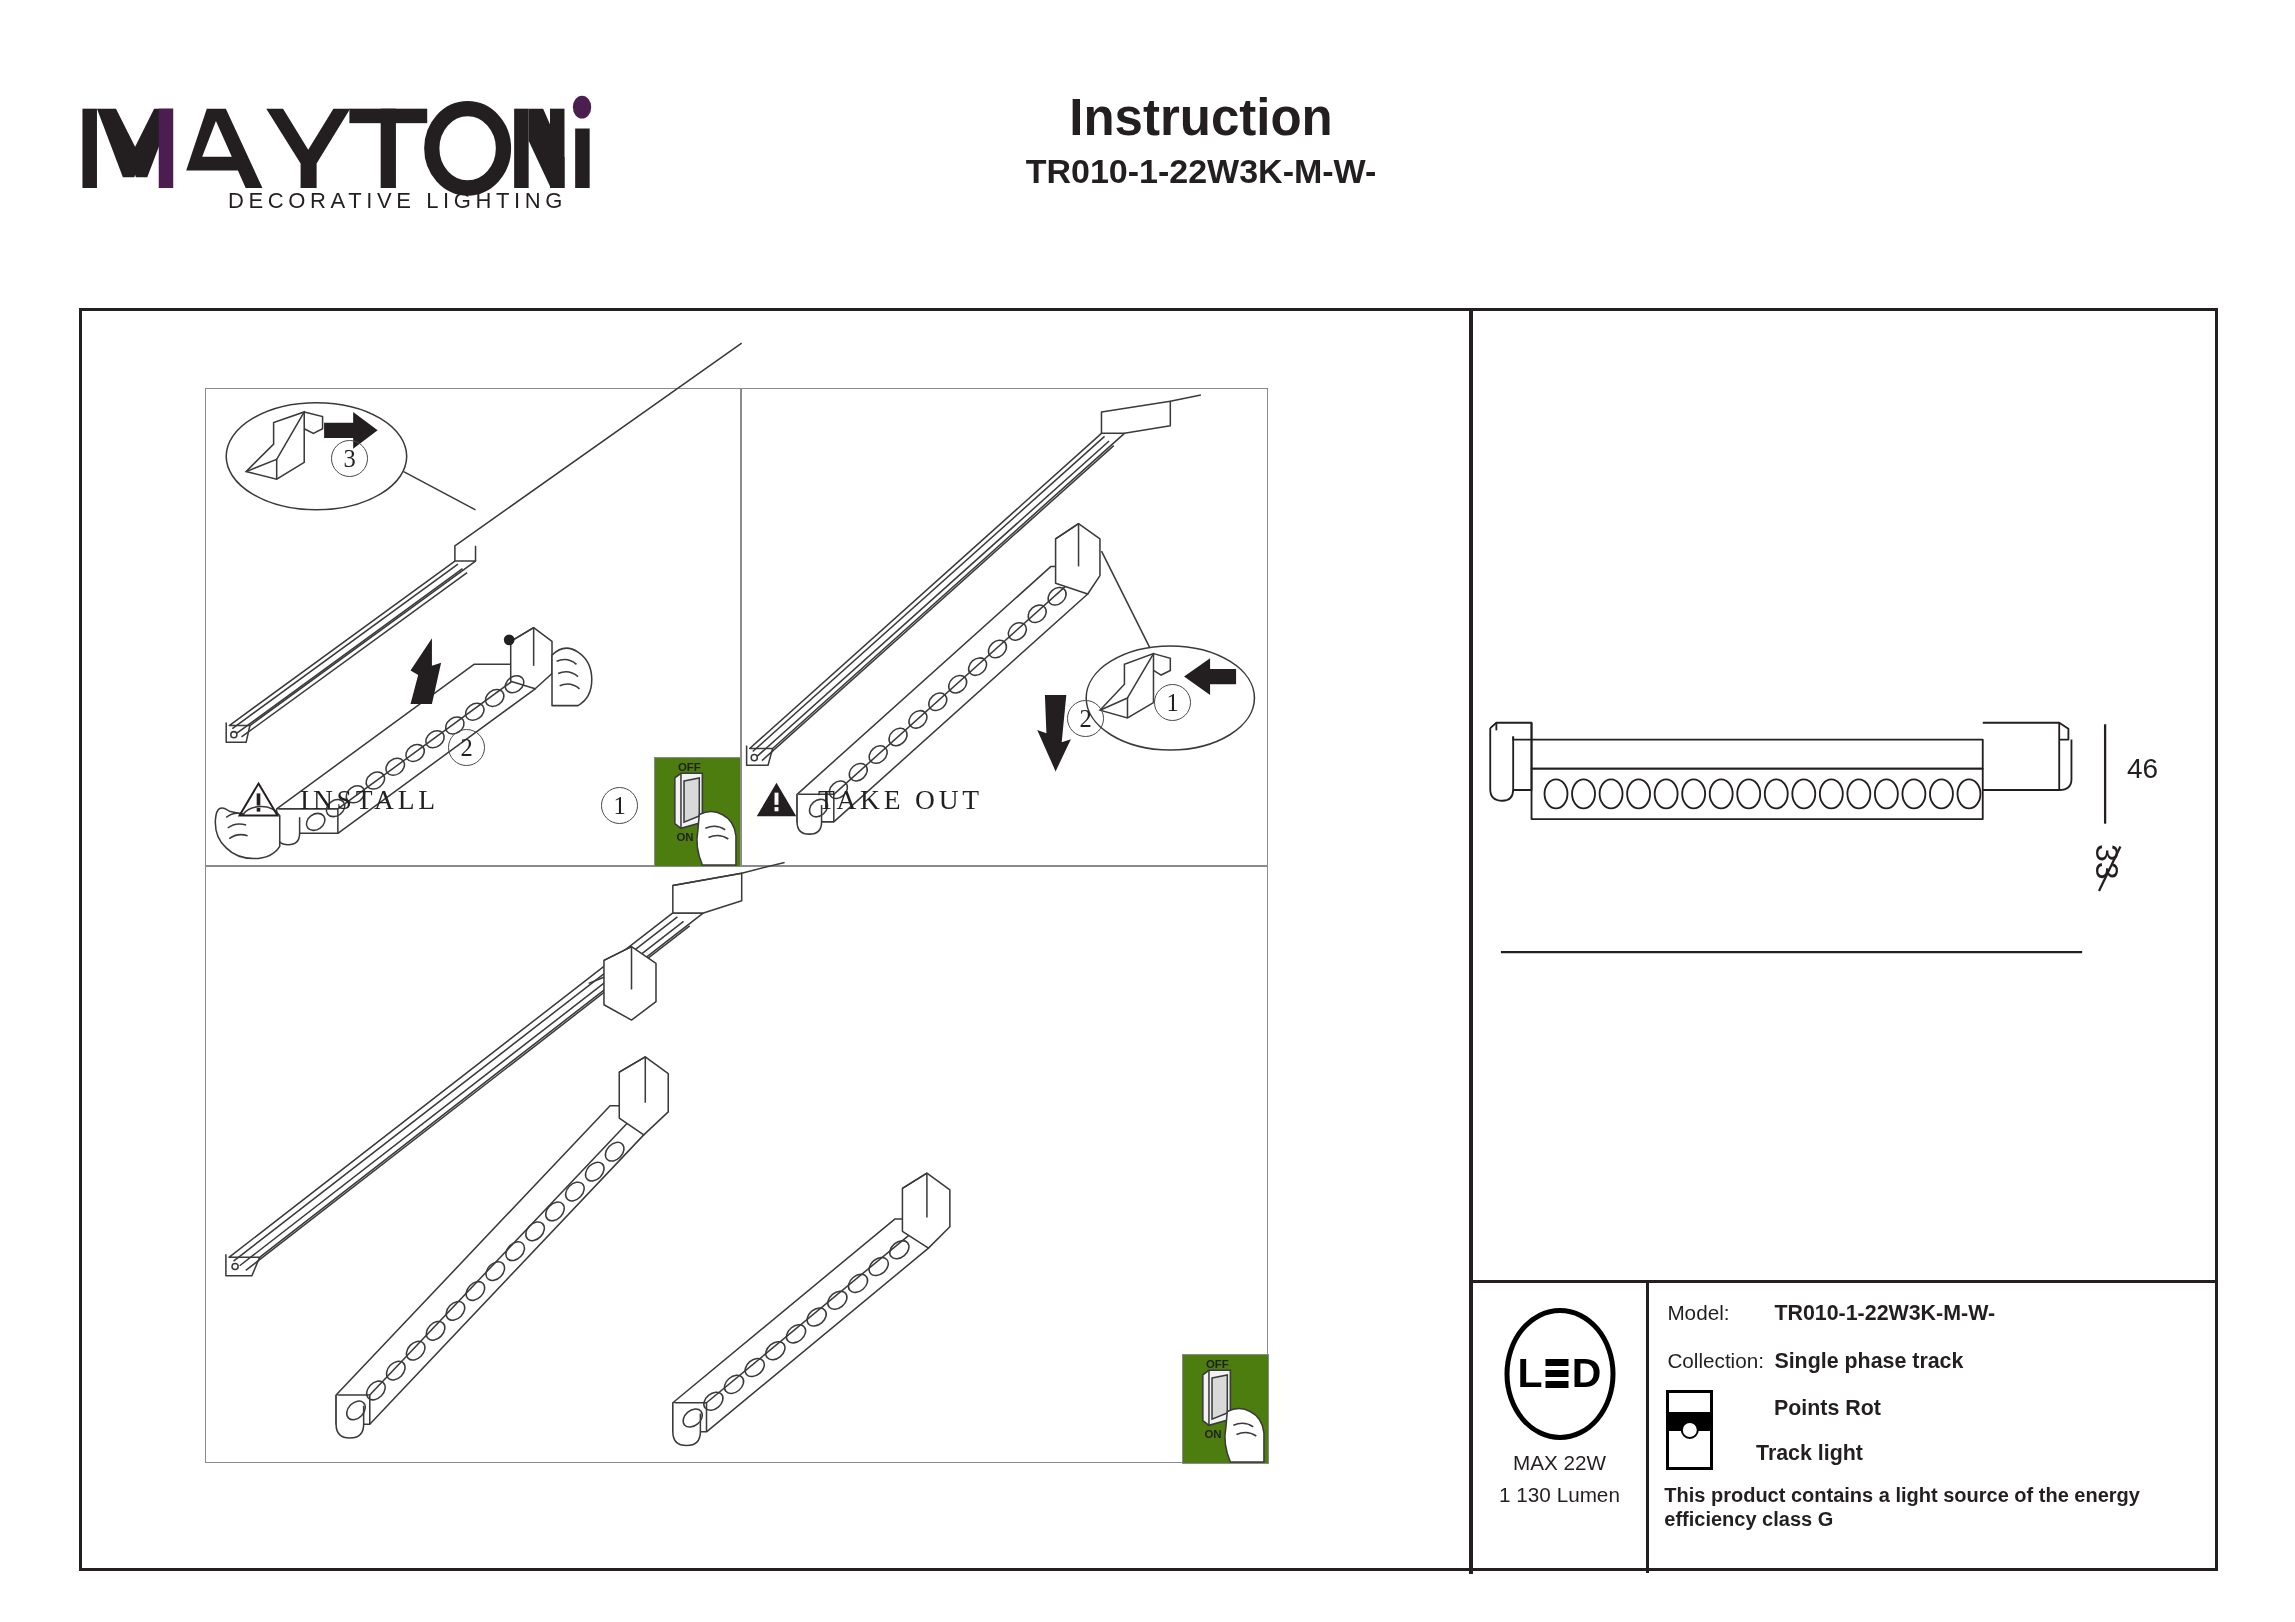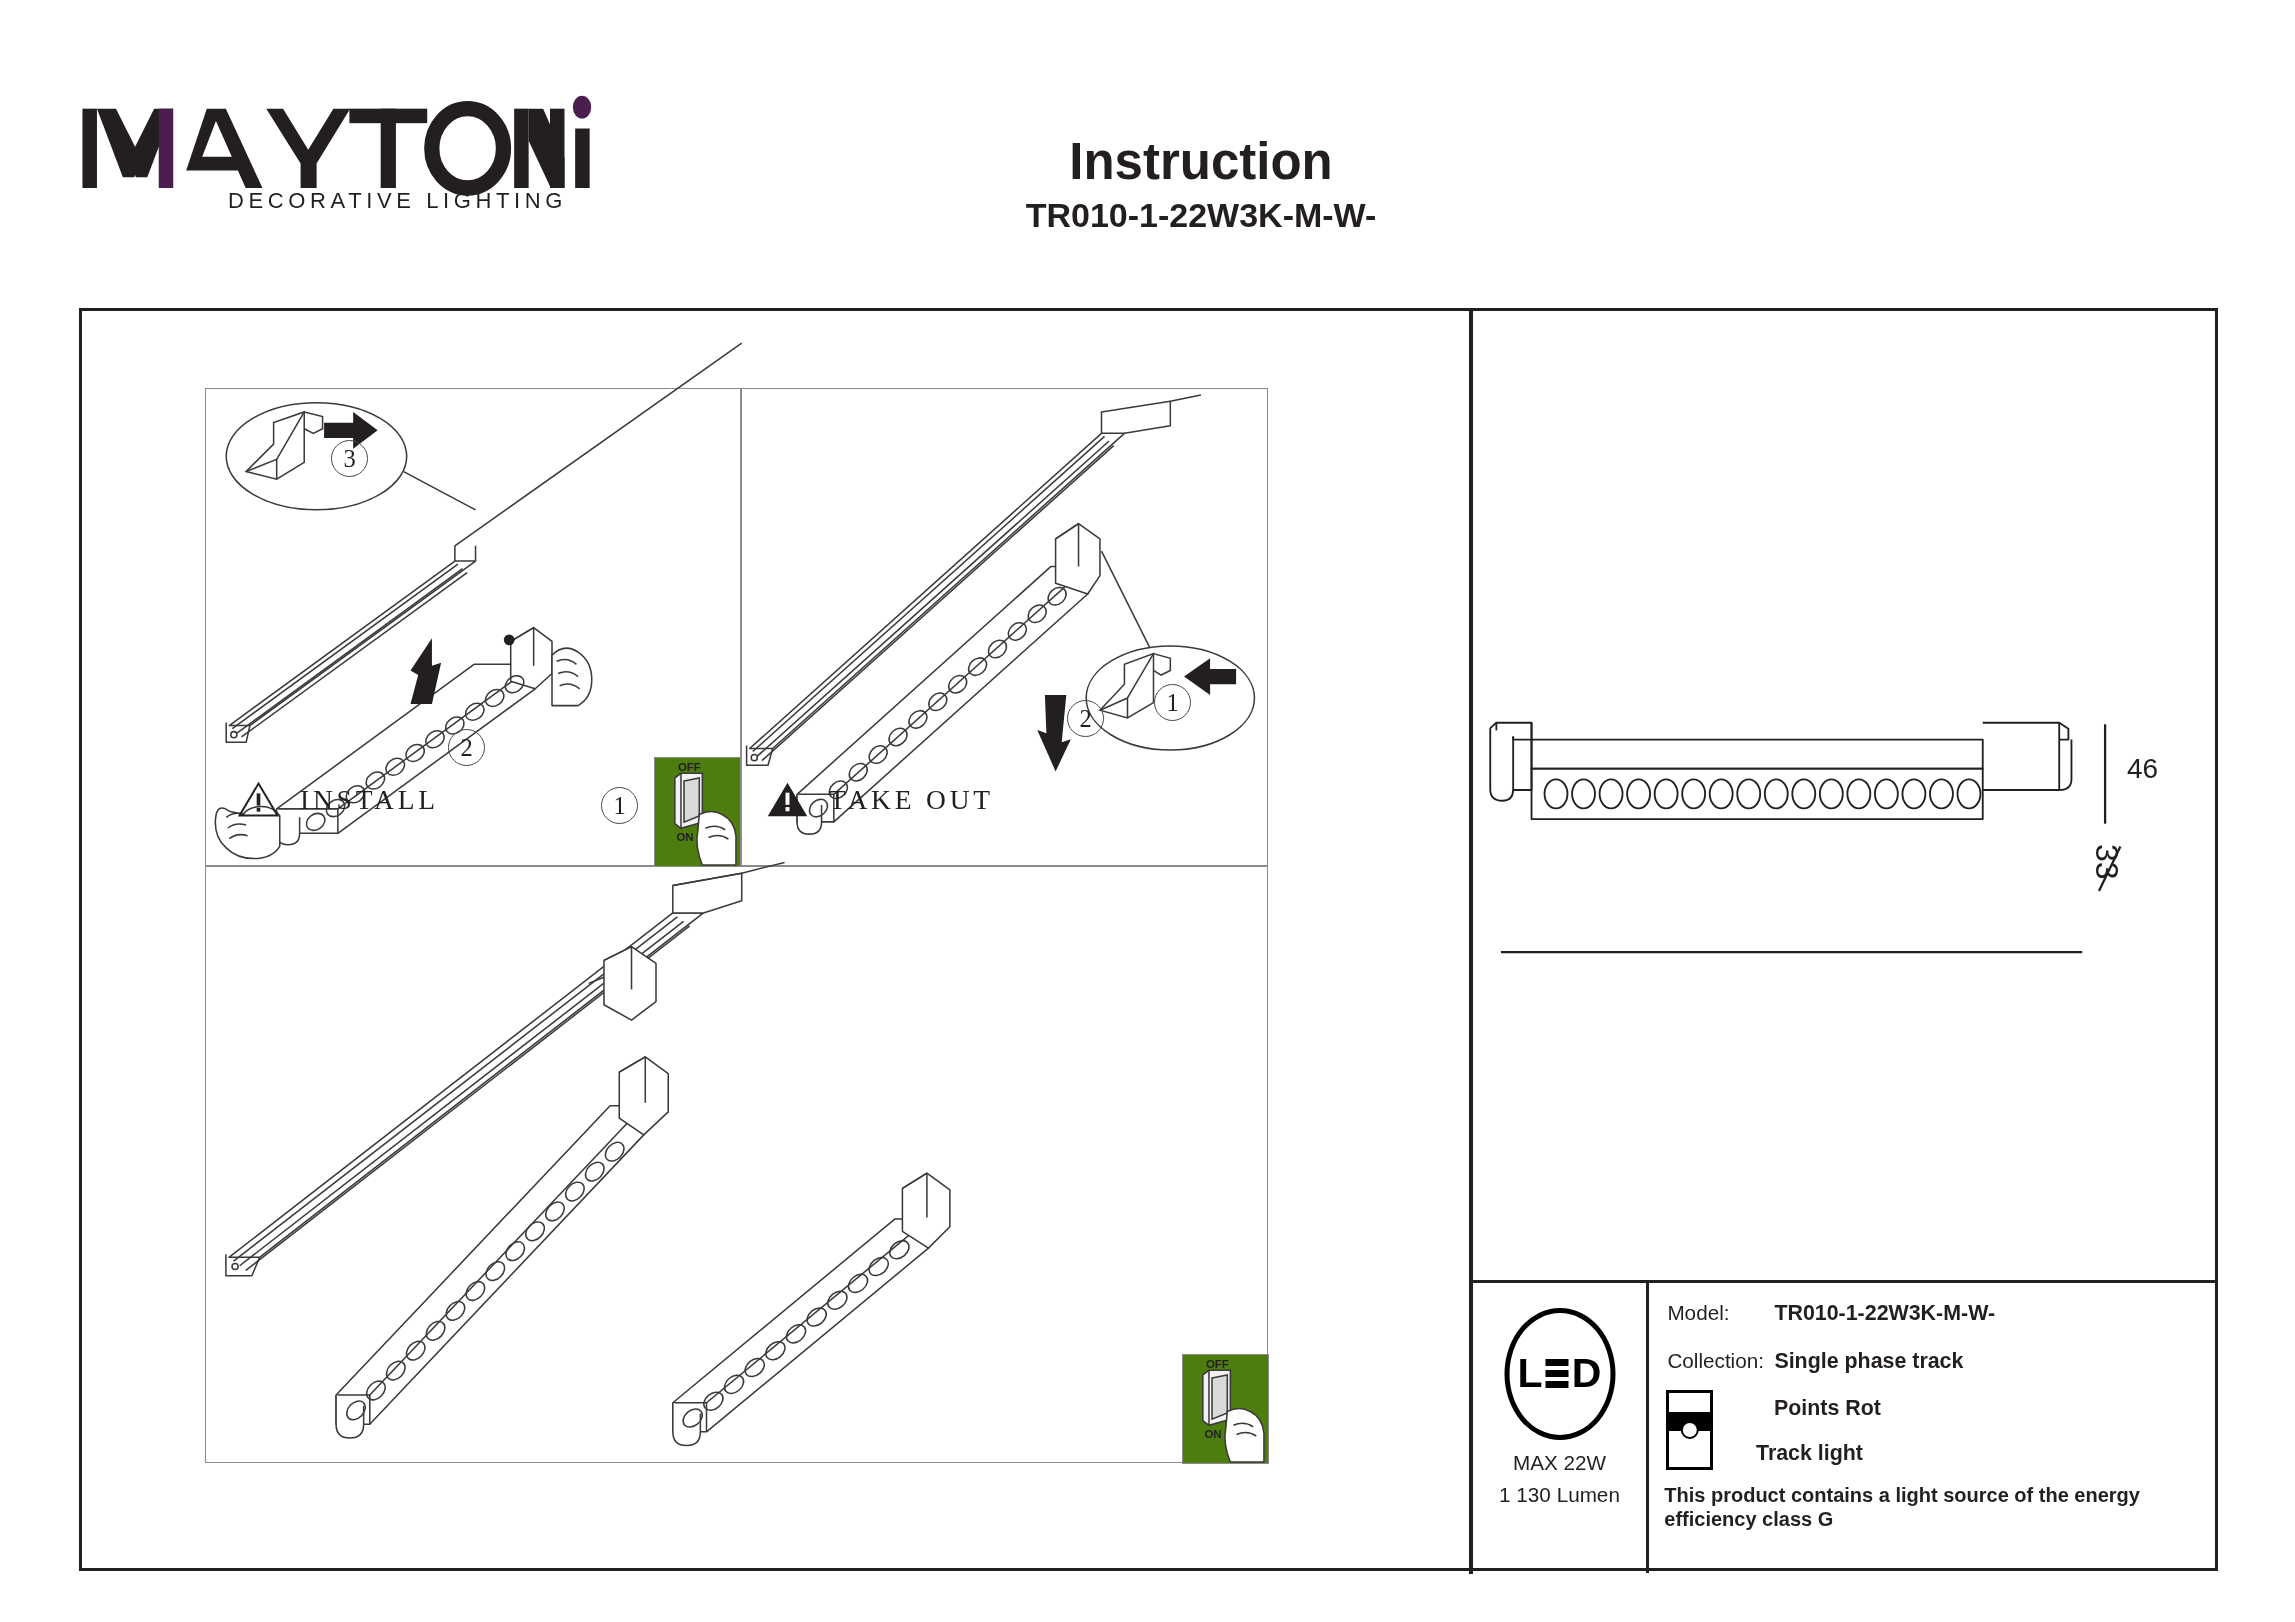--- a/index.html
+++ b/index.html
@@ -20,21 +20,21 @@
   #header { position: absolute; left: 0; top: 0; width: 2295px; height: 306px; }
 
   #logo-block { position: absolute; left: 80px; top: 98px; width: 490px; height: 122px; }
   #logo-wordmark { font-size: 0; line-height: 0; }
   #logo-tagline {
     position: absolute; right: 3.1px; top: 90px;
     font-size: 22px; letter-spacing: 4.6px; font-weight: 400; color: #231f20;
     white-space: nowrap;
   }
 
-  #title-block { position: absolute; left: 811px; top: 92px; width: 780px; text-align: center; margin-top: 44px; }
+  #title-block { position: absolute; left: 811px; top: 92px; width: 780px; text-align: center; }
   #doc-title { font-size: 51px; font-weight: 700; line-height: 1.02; color: #231f20; }
   #doc-model { font-size: 34px; font-weight: 700; margin-top: 7.7px; color: #231f20; }
 
   
   #main-frame {
     position: absolute; left: 79px; top: 308px;
     width: 2139px; height: 1263px;
     border: 3.8px solid #231f20;
     box-sizing: border-box;
   }
@@ -55,21 +55,21 @@
   #switch-box-1 { left: 448px; top: 368px; width: 87px; height: 110px; }
   #switch-box-2 { left: 976px; top: 487px; width: 87px; height: 110px; }
 
   
   .safety-row { position: absolute; display: flex; align-items: center; gap: 21px; }
   .safety-label {
     font-family: "Liberation Serif", serif;
     font-size: 27.5px; letter-spacing: 3.8px; color: #231f20; white-space: nowrap;
   }
   #safety-install { left: 32px; top: 392px; }
-  #safety-takeout { left: 25px; top: 392px; }
+  #safety-takeout { left: 14px; top: 392px; }
 
   
   .step-circle {
     position: absolute;
     width: 35px; height: 35px; border-radius: 50%;
     border: 1.9px solid #4a4a4a;
     display: flex; align-items: center; justify-content: center;
     font-family: "Liberation Serif", serif; font-size: 24.5px; color: #231f20;
     background: rgba(255,255,255,0.0);
   }

